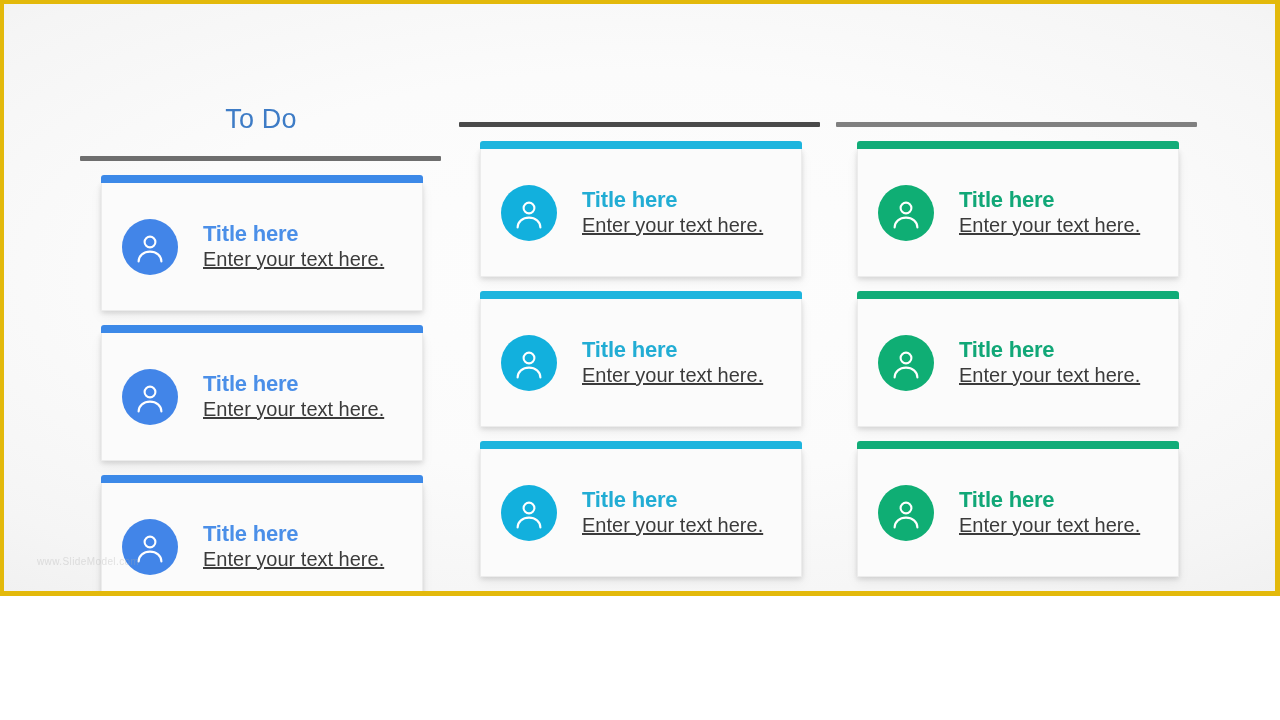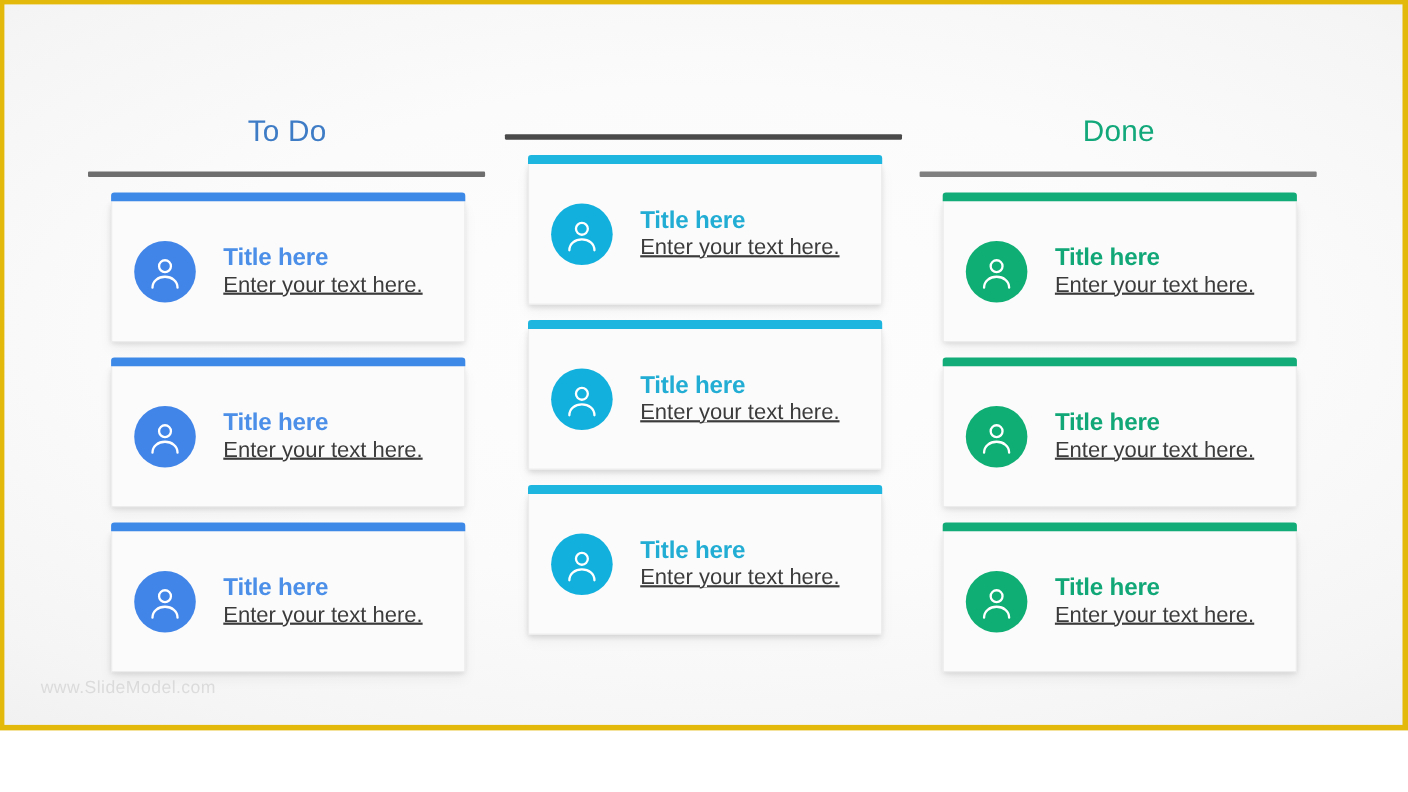--- a/index.html
+++ b/index.html
@@ -6,21 +6,21 @@
 
   html, body {
     width:1280px; height:720px;
     overflow:hidden;
     font-family:"Liberation Sans", sans-serif;
   }
 
   
   #slide-frame {
     position:relative;
-    width:1280px; height:664px;
+    width:1280px; height:596px;
     background:#E3B90B;
     padding:4px 5px 5px 4px;
   }
 
   #slide-canvas {
     position:relative;
     width:100%; height:100%;
     background:
       radial-gradient(130% 115% at 50% 46%,
         #fdfdfd 0%,
@@ -140,21 +140,21 @@
   .c-cyan  .card-title  { color:#22ADD4; }
 
   .c-green .card-accent { background:#11AC78; }
   .c-green .avatar      { background:#0FAE74; }
   .c-green .card-title  { color:#11A777; }
 
   
   #watermark {
     position:absolute;
     left:33px; bottom:24px;
-    font-size:16px;
+    font-size:10px;
     letter-spacing:0.4px;
     color:rgba(170,170,170,0.33);
     white-space:nowrap;
     user-select:none;
   }
 </style>
 </head>
 <body>
 
 <div id="slide-frame">
@@ -281,21 +281,20 @@
                 <div class="card-title">Title here</div>
                 <div class="card-desc">Enter your text here.</div>
               </div>
             </div>
           </div>
 
         </div>
       </div>
 
       <div class="column col-done c-green">
-        <div class="col-header">Done</div>
         <div class="col-rule"></div>
 
         <div class="cards">
 
           <div class="card">
             <div class="card-accent"></div>
             <div class="card-body">
               <div class="avatar">
                 <span>
                   <svg width="34" height="34" viewBox="0 0 34 34" fill="none" stroke="#ffffff" stroke-width="2.1">

